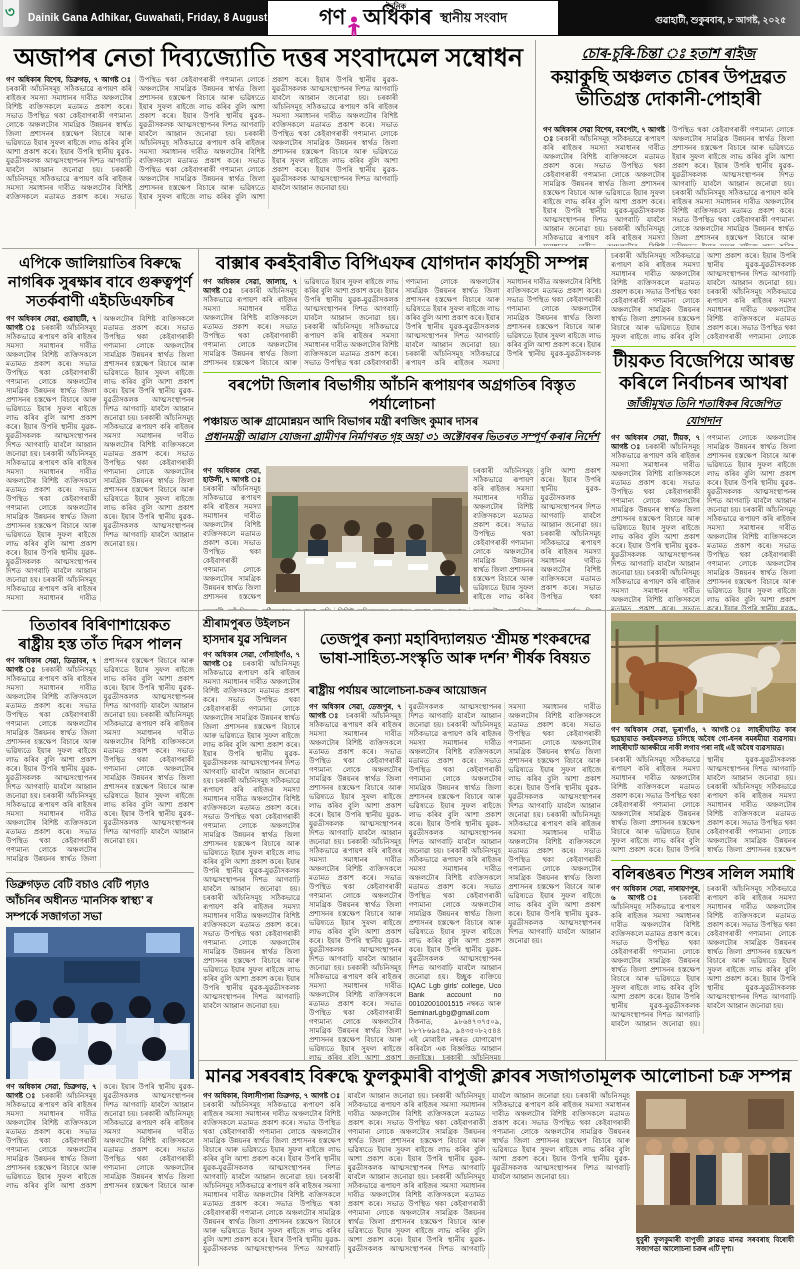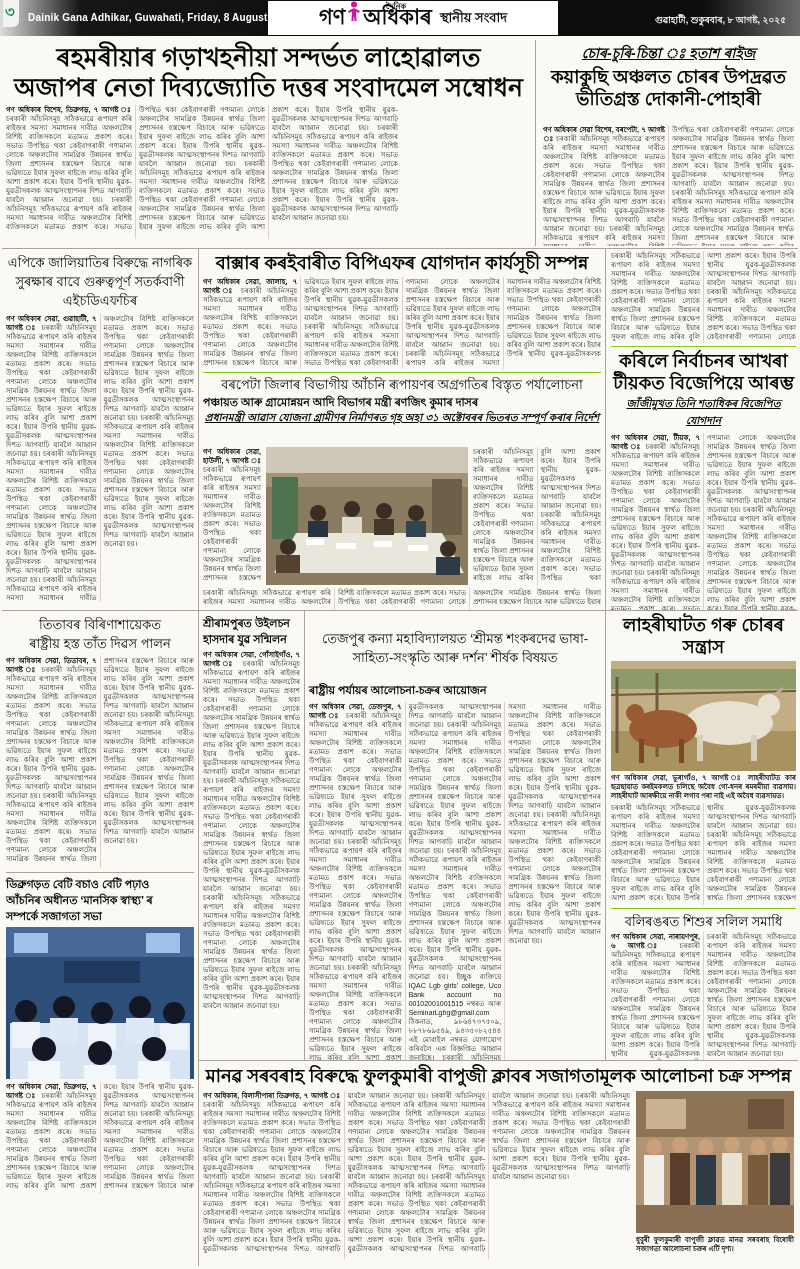--- a/index.html
+++ b/index.html
@@ -10,28 +10,28 @@
   .br{border-right:1px solid #a9a49a}
   .bt{border-top:1px solid #a9a49a}
   .bb{border-bottom:1px solid #84cc16}
 
   
   .mast{left:0;top:0;width:800px;height:36px;background:linear-gradient(90deg,#dcdcdc 0%,#161616 10%,#0d0d0d 55%,#0d0d0d 88%,#6a6a6a 100%)}
   .pageno{position:absolute;left:3px;top:0;font-size:15px;font-weight:bold;color:#1b8a52;background:#f2f2f2;padding:0 4px 2px 2px;border-bottom-right-radius:6px}
   .mast-left{position:absolute;left:28px;top:12px;color:#fff;font-size:10px;font-weight:bold;letter-spacing:.2px}
   .logo-panel{position:absolute;left:268px;top:1px;width:290px;height:34px;background:#fff;display:flex;align-items:center;justify-content:center;gap:8px;box-shadow:0 2px 3px rgba(0,0,0,.5)}
   .logo-pre{position:absolute;left:118px;top:-1px;font-size:8px;font-weight:bold;color:#111}
-  .logo-main{display:flex;align-items:flex-start;gap:2px;font-size:21px;font-weight:bold;color:#0a0a0a}
+  .logo-main{display:flex;align-items:flex-end;gap:2px;font-size:21px;font-weight:bold;color:#0a0a0a}
   .logo-section{font-size:13px;font-weight:bold;color:#111}
   .mast-right{position:absolute;right:14px;top:13px;color:#f4f4f4;font-size:9px;font-weight:bold}
 
   
   .h-xl{font-size:25px;line-height:30px;font-weight:bold;text-align:center;color:#050505}
   .h-lg{font-size:18px;line-height:22px;font-weight:bold;text-align:center;color:#050505}
-  .h-md{font-size:13px;line-height:19px;font-weight:normal;text-align:center;color:#050505}
+  .h-md{font-size:15px;line-height:19px;font-weight:bold;text-align:center;color:#050505}
   .h-sm{font-size:11px;line-height:16px;font-weight:bold;text-align:left;color:#000000}
   .kicker{font-size:14px;font-weight:bold;font-style:italic;text-decoration:underline;text-align:center;color:#050505}
   .subhead{font-size:10.5px;font-weight:bold;font-style:italic;text-decoration:underline;text-align:center;color:#050505}
 
   
   .body{font-size:7px;line-height:9px;text-align:justify;color:#232323;overflow:hidden;
         column-gap:7px;column-rule:1px solid #d7d3c8;column-fill:auto}
   .c1{column-count:1}.c2{column-count:2}.c3{column-count:3}.c4{column-count:4}
   .byline{font-weight:bold;color:#000}
   .caption{font-size:7px;line-height:9px;font-weight:bold;text-align:justify;color:#111}
@@ -56,21 +56,20 @@
           <path d="M7 7 L1 10 L2 12 L5 10.6 L4.4 20 L6.4 20 L7 14.5 L7.6 20 L9.6 20 L9 10.6 L12 12 L13 10 Z" fill="#c9189b"></path>
         </svg>
         <span>অধিকাৰ</span>
       </span>
       <span class="logo-section">স্থানীয় সংবাদ</span>
     </div>
     <span class="mast-right">গুৱাহাটী, শুকুৰবাৰ, ৮ আগষ্ট, ২০২৫</span>
   </header>
 
   <section class="sec br pad" style="left:2px;top:40px;width:534px;height:206px">
-    <h1 class="h-xl">ৰহমৰীয়াৰ গড়াখহনীয়া সন্দৰ্ভত লাহোৱালত</h1>
     <h1 class="h-xl" style="margin-bottom:3px">অজাপৰ নেতা দিব্যজ্যোতি দত্তৰ সংবাদমেল সম্বোধন</h1>
     <p class="body c4" style="height:134px"><b class="byline">গণ অধিকাৰ বিশেষ, ডিব্ৰুগড়, ৭ আগষ্ট ঃ</b> <span>চৰকাৰী আঁচনিসমূহ সঠিকভাৱে ৰূপায়ণ কৰি ৰাইজৰ সমস্যা সমাধানৰ দাবীত অঞ্চলটোৰ বিশিষ্ট ব্যক্তিসকলে মতামত প্ৰকাশ কৰে। সভাত উপস্থিত থকা কেইবাগৰাকী গণ্যমান্য লোকে অঞ্চলটোৰ সামগ্ৰিক উন্নয়নৰ স্বাৰ্থত জিলা প্ৰশাসনৰ হস্তক্ষেপ বিচাৰে আৰু ভৱিষ্যতে ইয়াৰ সুফল ৰাইজে লাভ কৰিব বুলি আশা প্ৰকাশ কৰে। ইয়াৰ উপৰি স্থানীয় যুৱক-যুৱতীসকলক আত্মসংস্থাপনৰ দিশত আগবাঢ়ি যাবলৈ আহ্বান জনোৱা হয়। চৰকাৰী আঁচনিসমূহ সঠিকভাৱে ৰূপায়ণ কৰি ৰাইজৰ সমস্যা সমাধানৰ দাবীত অঞ্চলটোৰ বিশিষ্ট ব্যক্তিসকলে মতামত প্ৰকাশ কৰে। সভাত উপস্থিত থকা কেইবাগৰাকী গণ্যমান্য লোকে অঞ্চলটোৰ সামগ্ৰিক উন্নয়নৰ স্বাৰ্থত জিলা প্ৰশাসনৰ হস্তক্ষেপ বিচাৰে আৰু ভৱিষ্যতে ইয়াৰ সুফল ৰাইজে লাভ কৰিব বুলি আশা প্ৰকাশ কৰে। ইয়াৰ উপৰি স্থানীয় যুৱক-যুৱতীসকলক আত্মসংস্থাপনৰ দিশত আগবাঢ়ি যাবলৈ আহ্বান জনোৱা হয়। চৰকাৰী আঁচনিসমূহ সঠিকভাৱে ৰূপায়ণ কৰি ৰাইজৰ সমস্যা সমাধানৰ দাবীত অঞ্চলটোৰ বিশিষ্ট ব্যক্তিসকলে মতামত প্ৰকাশ কৰে। সভাত উপস্থিত থকা কেইবাগৰাকী গণ্যমান্য লোকে অঞ্চলটোৰ সামগ্ৰিক উন্নয়নৰ স্বাৰ্থত জিলা প্ৰশাসনৰ হস্তক্ষেপ বিচাৰে আৰু ভৱিষ্যতে ইয়াৰ সুফল ৰাইজে লাভ কৰিব বুলি আশা প্ৰকাশ কৰে। ইয়াৰ উপৰি স্থানীয় যুৱক-যুৱতীসকলক আত্মসংস্থাপনৰ দিশত আগবাঢ়ি যাবলৈ আহ্বান জনোৱা হয়। চৰকাৰী আঁচনিসমূহ সঠিকভাৱে ৰূপায়ণ কৰি ৰাইজৰ সমস্যা সমাধানৰ দাবীত অঞ্চলটোৰ বিশিষ্ট ব্যক্তিসকলে মতামত প্ৰকাশ কৰে। সভাত উপস্থিত থকা কেইবাগৰাকী গণ্যমান্য লোকে অঞ্চলটোৰ সামগ্ৰিক উন্নয়নৰ স্বাৰ্থত জিলা প্ৰশাসনৰ হস্তক্ষেপ বিচাৰে আৰু ভৱিষ্যতে ইয়াৰ সুফল ৰাইজে লাভ কৰিব বুলি আশা প্ৰকাশ কৰে। ইয়াৰ উপৰি স্থানীয় যুৱক-যুৱতীসকলক আত্মসংস্থাপনৰ দিশত আগবাঢ়ি যাবলৈ আহ্বান জনোৱা হয়।</span></p>
   </section>
 
   <section class="sec pad" style="left:539px;top:40px;width:259px;height:206px">
     <div class="kicker">চোৰ-চুৰি-চিন্তা ঃ হতাশ ৰাইজ</div>
     <h2 class="h-lg">কয়াকুছি অঞ্চলত চোৰৰ উপদ্ৰৱত</h2>
     <h2 class="h-lg" style="margin-bottom:15px">ভীতিগ্ৰস্ত দোকানী-পোহাৰী</h2>
     <p class="body c2" style="height:140px"><b class="byline">গণ অধিকাৰ সেৱা বিশেষ, বৰপেটা, ৭ আগষ্ট ঃ</b> <span>চৰকাৰী আঁচনিসমূহ সঠিকভাৱে ৰূপায়ণ কৰি ৰাইজৰ সমস্যা সমাধানৰ দাবীত অঞ্চলটোৰ বিশিষ্ট ব্যক্তিসকলে মতামত প্ৰকাশ কৰে। সভাত উপস্থিত থকা কেইবাগৰাকী গণ্যমান্য লোকে অঞ্চলটোৰ সামগ্ৰিক উন্নয়নৰ স্বাৰ্থত জিলা প্ৰশাসনৰ হস্তক্ষেপ বিচাৰে আৰু ভৱিষ্যতে ইয়াৰ সুফল ৰাইজে লাভ কৰিব বুলি আশা প্ৰকাশ কৰে। ইয়াৰ উপৰি স্থানীয় যুৱক-যুৱতীসকলক আত্মসংস্থাপনৰ দিশত আগবাঢ়ি যাবলৈ আহ্বান জনোৱা হয়। চৰকাৰী আঁচনিসমূহ সঠিকভাৱে ৰূপায়ণ কৰি ৰাইজৰ সমস্যা সমাধানৰ দাবীত অঞ্চলটোৰ বিশিষ্ট ব্যক্তিসকলে মতামত প্ৰকাশ কৰে। সভাত উপস্থিত থকা কেইবাগৰাকী গণ্যমান্য লোকে অঞ্চলটোৰ সামগ্ৰিক উন্নয়নৰ স্বাৰ্থত জিলা প্ৰশাসনৰ হস্তক্ষেপ বিচাৰে আৰু ভৱিষ্যতে ইয়াৰ সুফল ৰাইজে লাভ কৰিব বুলি আশা প্ৰকাশ কৰে। ইয়াৰ উপৰি স্থানীয় যুৱক-যুৱতীসকলক আত্মসংস্থাপনৰ দিশত আগবাঢ়ি যাবলৈ আহ্বান জনোৱা হয়। চৰকাৰী আঁচনিসমূহ সঠিকভাৱে ৰূপায়ণ কৰি ৰাইজৰ সমস্যা সমাধানৰ দাবীত অঞ্চলটোৰ বিশিষ্ট ব্যক্তিসকলে মতামত প্ৰকাশ কৰে। সভাত উপস্থিত থকা কেইবাগৰাকী গণ্যমান্য লোকে অঞ্চলটোৰ সামগ্ৰিক উন্নয়নৰ স্বাৰ্থত জিলা প্ৰশাসনৰ হস্তক্ষেপ বিচাৰে আৰু ভৱিষ্যতে ইয়াৰ সুফল ৰাইজে লাভ কৰিব বুলি আশা প্ৰকাশ কৰে। ইয়াৰ উপৰি স্থানীয় যুৱক-যুৱতীসকলক আত্মসংস্থাপনৰ দিশত আগবাঢ়ি যাবলৈ আহ্বান জনোৱা হয়।</span></p>
   </section>
@@ -119,22 +118,22 @@
         </svg>
         <p class="body c2" style="flex:1;height:138px"><span>চৰকাৰী আঁচনিসমূহ সঠিকভাৱে ৰূপায়ণ কৰি ৰাইজৰ সমস্যা সমাধানৰ দাবীত অঞ্চলটোৰ বিশিষ্ট ব্যক্তিসকলে মতামত প্ৰকাশ কৰে। সভাত উপস্থিত থকা কেইবাগৰাকী গণ্যমান্য লোকে অঞ্চলটোৰ সামগ্ৰিক উন্নয়নৰ স্বাৰ্থত জিলা প্ৰশাসনৰ হস্তক্ষেপ বিচাৰে আৰু ভৱিষ্যতে ইয়াৰ সুফল ৰাইজে লাভ কৰিব বুলি আশা প্ৰকাশ কৰে। ইয়াৰ উপৰি স্থানীয় যুৱক-যুৱতীসকলক আত্মসংস্থাপনৰ দিশত আগবাঢ়ি যাবলৈ আহ্বান জনোৱা হয়। চৰকাৰী আঁচনিসমূহ সঠিকভাৱে ৰূপায়ণ কৰি ৰাইজৰ সমস্যা সমাধানৰ দাবীত অঞ্চলটোৰ বিশিষ্ট ব্যক্তিসকলে মতামত প্ৰকাশ কৰে। সভাত উপস্থিত থকা কেইবাগৰাকী গণ্যমান্য লোকে অঞ্চলটোৰ সামগ্ৰিক উন্নয়নৰ স্বাৰ্থত জিলা প্ৰশাসনৰ হস্তক্ষেপ বিচাৰে আৰু ভৱিষ্যতে ইয়াৰ সুফল ৰাইজে লাভ কৰিব বুলি আশা প্ৰকাশ কৰে। ইয়াৰ উপৰি স্থানীয় যুৱক-যুৱতীসকলক আত্মসংস্থাপনৰ দিশত আগবাঢ়ি যাবলৈ আহ্বান জনোৱা হয়।</span></p>
       </div>
       <p class="body c3" style="height:22px;margin-top:3px"><span>চৰকাৰী আঁচনিসমূহ সঠিকভাৱে ৰূপায়ণ কৰি ৰাইজৰ সমস্যা সমাধানৰ দাবীত অঞ্চলটোৰ বিশিষ্ট ব্যক্তিসকলে মতামত প্ৰকাশ কৰে। সভাত উপস্থিত থকা কেইবাগৰাকী গণ্যমান্য লোকে অঞ্চলটোৰ সামগ্ৰিক উন্নয়নৰ স্বাৰ্থত জিলা প্ৰশাসনৰ হস্তক্ষেপ বিচাৰে আৰু ভৱিষ্যতে ইয়াৰ সুফল ৰাইজে লাভ কৰিব বুলি আশা প্ৰকাশ কৰে। ইয়াৰ উপৰি স্থানীয় যুৱক-যুৱতীসকলক আত্মসংস্থাপনৰ দিশত আগবাঢ়ি যাবলৈ আহ্বান জনোৱা হয়।</span></p>
     </div>
   </section>
 
   <section class="sec bt" style="left:606px;top:248px;width:192px;height:362px;padding:2px 2px 0 5px">
     <p class="body c2 bb" style="height:96px;padding-bottom:3px"><span>চৰকাৰী আঁচনিসমূহ সঠিকভাৱে ৰূপায়ণ কৰি ৰাইজৰ সমস্যা সমাধানৰ দাবীত অঞ্চলটোৰ বিশিষ্ট ব্যক্তিসকলে মতামত প্ৰকাশ কৰে। সভাত উপস্থিত থকা কেইবাগৰাকী গণ্যমান্য লোকে অঞ্চলটোৰ সামগ্ৰিক উন্নয়নৰ স্বাৰ্থত জিলা প্ৰশাসনৰ হস্তক্ষেপ বিচাৰে আৰু ভৱিষ্যতে ইয়াৰ সুফল ৰাইজে লাভ কৰিব বুলি আশা প্ৰকাশ কৰে। ইয়াৰ উপৰি স্থানীয় যুৱক-যুৱতীসকলক আত্মসংস্থাপনৰ দিশত আগবাঢ়ি যাবলৈ আহ্বান জনোৱা হয়। চৰকাৰী আঁচনিসমূহ সঠিকভাৱে ৰূপায়ণ কৰি ৰাইজৰ সমস্যা সমাধানৰ দাবীত অঞ্চলটোৰ বিশিষ্ট ব্যক্তিসকলে মতামত প্ৰকাশ কৰে। সভাত উপস্থিত থকা কেইবাগৰাকী গণ্যমান্য লোকে অঞ্চলটোৰ সামগ্ৰিক উন্নয়নৰ স্বাৰ্থত জিলা প্ৰশাসনৰ হস্তক্ষেপ বিচাৰে আৰু ভৱিষ্যতে ইয়াৰ সুফল ৰাইজে লাভ কৰিব বুলি আশা প্ৰকাশ কৰে। ইয়াৰ উপৰি স্থানীয় যুৱক-যুৱতীসকলক আত্মসংস্থাপনৰ দিশত আগবাঢ়ি যাবলৈ আহ্বান জনোৱা হয়।</span></p>
     <div style="padding-top:3px">
+      <h2 class="h-lg">টীয়কত বিজেপিয়ে আৰম্ভ</h2>
       <h2 class="h-lg">কৰিলে নিৰ্বাচনৰ আখৰা</h2>
-      <h2 class="h-lg">টীয়কত বিজেপিয়ে আৰম্ভ</h2>
       <div class="subhead" style="margin:2px 0 3px">জাঁজীমুখত তিনি শতাধিকৰ বিজেপিত যোগদান</div>
       <p class="body c2" style="height:192px"><b class="byline">গণ অধিকাৰ সেৱা, টীয়ক, ৭ আগষ্ট ঃ</b> <span>চৰকাৰী আঁচনিসমূহ সঠিকভাৱে ৰূপায়ণ কৰি ৰাইজৰ সমস্যা সমাধানৰ দাবীত অঞ্চলটোৰ বিশিষ্ট ব্যক্তিসকলে মতামত প্ৰকাশ কৰে। সভাত উপস্থিত থকা কেইবাগৰাকী গণ্যমান্য লোকে অঞ্চলটোৰ সামগ্ৰিক উন্নয়নৰ স্বাৰ্থত জিলা প্ৰশাসনৰ হস্তক্ষেপ বিচাৰে আৰু ভৱিষ্যতে ইয়াৰ সুফল ৰাইজে লাভ কৰিব বুলি আশা প্ৰকাশ কৰে। ইয়াৰ উপৰি স্থানীয় যুৱক-যুৱতীসকলক আত্মসংস্থাপনৰ দিশত আগবাঢ়ি যাবলৈ আহ্বান জনোৱা হয়। চৰকাৰী আঁচনিসমূহ সঠিকভাৱে ৰূপায়ণ কৰি ৰাইজৰ সমস্যা সমাধানৰ দাবীত অঞ্চলটোৰ বিশিষ্ট ব্যক্তিসকলে মতামত প্ৰকাশ কৰে। সভাত উপস্থিত থকা কেইবাগৰাকী গণ্যমান্য লোকে অঞ্চলটোৰ সামগ্ৰিক উন্নয়নৰ স্বাৰ্থত জিলা প্ৰশাসনৰ হস্তক্ষেপ বিচাৰে আৰু ভৱিষ্যতে ইয়াৰ সুফল ৰাইজে লাভ কৰিব বুলি আশা প্ৰকাশ কৰে। ইয়াৰ উপৰি স্থানীয় যুৱক-যুৱতীসকলক আত্মসংস্থাপনৰ দিশত আগবাঢ়ি যাবলৈ আহ্বান জনোৱা হয়। চৰকাৰী আঁচনিসমূহ সঠিকভাৱে ৰূপায়ণ কৰি ৰাইজৰ সমস্যা সমাধানৰ দাবীত অঞ্চলটোৰ বিশিষ্ট ব্যক্তিসকলে মতামত প্ৰকাশ কৰে। সভাত উপস্থিত থকা কেইবাগৰাকী গণ্যমান্য লোকে অঞ্চলটোৰ সামগ্ৰিক উন্নয়নৰ স্বাৰ্থত জিলা প্ৰশাসনৰ হস্তক্ষেপ বিচাৰে আৰু ভৱিষ্যতে ইয়াৰ সুফল ৰাইজে লাভ কৰিব বুলি আশা প্ৰকাশ কৰে। ইয়াৰ উপৰি স্থানীয় যুৱক-যুৱতীসকলক আত্মসংস্থাপনৰ দিশত আগবাঢ়ি যাবলৈ আহ্বান জনোৱা হয়।</span></p>
     </div>
   </section>
 
   <section class="sec br bt pad" style="left:2px;top:610px;width:197px;height:656px">
     <div>
       <h2 class="h-md" style="margin-top:2px">তিতাবৰ বিৰিণাশায়েকত</h2>
       <h2 class="h-md" style="margin-bottom:3px">ৰাষ্ট্ৰীয় হস্ত তাঁত দিৱস পালন</h2>
       <p class="body c2" style="height:212px"><b class="byline">গণ অধিকাৰ সেৱা, তিতাবৰ, ৭ আগষ্ট ঃ</b> <span>চৰকাৰী আঁচনিসমূহ সঠিকভাৱে ৰূপায়ণ কৰি ৰাইজৰ সমস্যা সমাধানৰ দাবীত অঞ্চলটোৰ বিশিষ্ট ব্যক্তিসকলে মতামত প্ৰকাশ কৰে। সভাত উপস্থিত থকা কেইবাগৰাকী গণ্যমান্য লোকে অঞ্চলটোৰ সামগ্ৰিক উন্নয়নৰ স্বাৰ্থত জিলা প্ৰশাসনৰ হস্তক্ষেপ বিচাৰে আৰু ভৱিষ্যতে ইয়াৰ সুফল ৰাইজে লাভ কৰিব বুলি আশা প্ৰকাশ কৰে। ইয়াৰ উপৰি স্থানীয় যুৱক-যুৱতীসকলক আত্মসংস্থাপনৰ দিশত আগবাঢ়ি যাবলৈ আহ্বান জনোৱা হয়। চৰকাৰী আঁচনিসমূহ সঠিকভাৱে ৰূপায়ণ কৰি ৰাইজৰ সমস্যা সমাধানৰ দাবীত অঞ্চলটোৰ বিশিষ্ট ব্যক্তিসকলে মতামত প্ৰকাশ কৰে। সভাত উপস্থিত থকা কেইবাগৰাকী গণ্যমান্য লোকে অঞ্চলটোৰ সামগ্ৰিক উন্নয়নৰ স্বাৰ্থত জিলা প্ৰশাসনৰ হস্তক্ষেপ বিচাৰে আৰু ভৱিষ্যতে ইয়াৰ সুফল ৰাইজে লাভ কৰিব বুলি আশা প্ৰকাশ কৰে। ইয়াৰ উপৰি স্থানীয় যুৱক-যুৱতীসকলক আত্মসংস্থাপনৰ দিশত আগবাঢ়ি যাবলৈ আহ্বান জনোৱা হয়। চৰকাৰী আঁচনিসমূহ সঠিকভাৱে ৰূপায়ণ কৰি ৰাইজৰ সমস্যা সমাধানৰ দাবীত অঞ্চলটোৰ বিশিষ্ট ব্যক্তিসকলে মতামত প্ৰকাশ কৰে। সভাত উপস্থিত থকা কেইবাগৰাকী গণ্যমান্য লোকে অঞ্চলটোৰ সামগ্ৰিক উন্নয়নৰ স্বাৰ্থত জিলা প্ৰশাসনৰ হস্তক্ষেপ বিচাৰে আৰু ভৱিষ্যতে ইয়াৰ সুফল ৰাইজে লাভ কৰিব বুলি আশা প্ৰকাশ কৰে। ইয়াৰ উপৰি স্থানীয় যুৱক-যুৱতীসকলক আত্মসংস্থাপনৰ দিশত আগবাঢ়ি যাবলৈ আহ্বান জনোৱা হয়।</span></p>
@@ -182,21 +181,20 @@
   </section>
 
   <section class="sec br bt" style="left:305px;top:610px;width:301px;height:450px;padding:2px 4px">
     <h2 class="h-md" style="margin-top:16px">তেজপুৰ কন্যা মহাবিদ্যালয়ত ‘শ্ৰীমন্ত শংকৰদেৱ ভাষা-সাহিত্য-সংস্কৃতি আৰু দৰ্শন’ শীৰ্ষক বিষয়ত</h2>
     <h3 class="h-sm" style="margin:15px 0 4px">ৰাষ্ট্ৰীয় পৰ্যায়ৰ আলোচনা-চক্ৰৰ আয়োজন</h3>
     <p class="body c3" style="height:374px"><b class="byline">গণ অধিকাৰ সেৱা, তেজপুৰ, ৭ আগষ্ট ঃ</b> <span>চৰকাৰী আঁচনিসমূহ সঠিকভাৱে ৰূপায়ণ কৰি ৰাইজৰ সমস্যা সমাধানৰ দাবীত অঞ্চলটোৰ বিশিষ্ট ব্যক্তিসকলে মতামত প্ৰকাশ কৰে। সভাত উপস্থিত থকা কেইবাগৰাকী গণ্যমান্য লোকে অঞ্চলটোৰ সামগ্ৰিক উন্নয়নৰ স্বাৰ্থত জিলা প্ৰশাসনৰ হস্তক্ষেপ বিচাৰে আৰু ভৱিষ্যতে ইয়াৰ সুফল ৰাইজে লাভ কৰিব বুলি আশা প্ৰকাশ কৰে। ইয়াৰ উপৰি স্থানীয় যুৱক-যুৱতীসকলক আত্মসংস্থাপনৰ দিশত আগবাঢ়ি যাবলৈ আহ্বান জনোৱা হয়। চৰকাৰী আঁচনিসমূহ সঠিকভাৱে ৰূপায়ণ কৰি ৰাইজৰ সমস্যা সমাধানৰ দাবীত অঞ্চলটোৰ বিশিষ্ট ব্যক্তিসকলে মতামত প্ৰকাশ কৰে। সভাত উপস্থিত থকা কেইবাগৰাকী গণ্যমান্য লোকে অঞ্চলটোৰ সামগ্ৰিক উন্নয়নৰ স্বাৰ্থত জিলা প্ৰশাসনৰ হস্তক্ষেপ বিচাৰে আৰু ভৱিষ্যতে ইয়াৰ সুফল ৰাইজে লাভ কৰিব বুলি আশা প্ৰকাশ কৰে। ইয়াৰ উপৰি স্থানীয় যুৱক-যুৱতীসকলক আত্মসংস্থাপনৰ দিশত আগবাঢ়ি যাবলৈ আহ্বান জনোৱা হয়। চৰকাৰী আঁচনিসমূহ সঠিকভাৱে ৰূপায়ণ কৰি ৰাইজৰ সমস্যা সমাধানৰ দাবীত অঞ্চলটোৰ বিশিষ্ট ব্যক্তিসকলে মতামত প্ৰকাশ কৰে। সভাত উপস্থিত থকা কেইবাগৰাকী গণ্যমান্য লোকে অঞ্চলটোৰ সামগ্ৰিক উন্নয়নৰ স্বাৰ্থত জিলা প্ৰশাসনৰ হস্তক্ষেপ বিচাৰে আৰু ভৱিষ্যতে ইয়াৰ সুফল ৰাইজে লাভ কৰিব বুলি আশা প্ৰকাশ কৰে। ইয়াৰ উপৰি স্থানীয় যুৱক-যুৱতীসকলক আত্মসংস্থাপনৰ দিশত আগবাঢ়ি যাবলৈ আহ্বান জনোৱা হয়। চৰকাৰী আঁচনিসমূহ সঠিকভাৱে ৰূপায়ণ কৰি ৰাইজৰ সমস্যা সমাধানৰ দাবীত অঞ্চলটোৰ বিশিষ্ট ব্যক্তিসকলে মতামত প্ৰকাশ কৰে। সভাত উপস্থিত থকা কেইবাগৰাকী গণ্যমান্য লোকে অঞ্চলটোৰ সামগ্ৰিক উন্নয়নৰ স্বাৰ্থত জিলা প্ৰশাসনৰ হস্তক্ষেপ বিচাৰে আৰু ভৱিষ্যতে ইয়াৰ সুফল ৰাইজে লাভ কৰিব বুলি আশা প্ৰকাশ কৰে। ইয়াৰ উপৰি স্থানীয় যুৱক-যুৱতীসকলক আত্মসংস্থাপনৰ দিশত আগবাঢ়ি যাবলৈ আহ্বান জনোৱা হয়। চৰকাৰী আঁচনিসমূহ সঠিকভাৱে ৰূপায়ণ কৰি ৰাইজৰ সমস্যা সমাধানৰ দাবীত অঞ্চলটোৰ বিশিষ্ট ব্যক্তিসকলে মতামত প্ৰকাশ কৰে। সভাত উপস্থিত থকা কেইবাগৰাকী গণ্যমান্য লোকে অঞ্চলটোৰ সামগ্ৰিক উন্নয়নৰ স্বাৰ্থত জিলা প্ৰশাসনৰ হস্তক্ষেপ বিচাৰে আৰু ভৱিষ্যতে ইয়াৰ সুফল ৰাইজে লাভ কৰিব বুলি আশা প্ৰকাশ কৰে। ইয়াৰ উপৰি স্থানীয় যুৱক-যুৱতীসকলক আত্মসংস্থাপনৰ দিশত আগবাঢ়ি যাবলৈ আহ্বান জনোৱা হয়।</span> <span>ইচ্ছুক ব্যক্তিয়ে IQAC Lgb girls' college, Uco Bank account no 00102001001515 নম্বৰত আৰু SeminarLgbg@gmail.com ঠিকনাত, ৯৮৬৪৭৩৭৫০৯, ৮৮৭৮৬৯৫৪৯, ৯৪৩৫০৮২৫৪৪ এই মোবাইল নম্বৰত যোগাযোগ কৰিবলৈ এক বিজ্ঞপ্তিত আহ্বান জনাইছে।</span> <span>চৰকাৰী আঁচনিসমূহ সঠিকভাৱে ৰূপায়ণ কৰি ৰাইজৰ সমস্যা সমাধানৰ দাবীত অঞ্চলটোৰ বিশিষ্ট ব্যক্তিসকলে মতামত প্ৰকাশ কৰে। সভাত উপস্থিত থকা কেইবাগৰাকী গণ্যমান্য লোকে অঞ্চলটোৰ সামগ্ৰিক উন্নয়নৰ স্বাৰ্থত জিলা প্ৰশাসনৰ হস্তক্ষেপ বিচাৰে আৰু ভৱিষ্যতে ইয়াৰ সুফল ৰাইজে লাভ কৰিব বুলি আশা প্ৰকাশ কৰে। ইয়াৰ উপৰি স্থানীয় যুৱক-যুৱতীসকলক আত্মসংস্থাপনৰ দিশত আগবাঢ়ি যাবলৈ আহ্বান জনোৱা হয়। চৰকাৰী আঁচনিসমূহ সঠিকভাৱে ৰূপায়ণ কৰি ৰাইজৰ সমস্যা সমাধানৰ দাবীত অঞ্চলটোৰ বিশিষ্ট ব্যক্তিসকলে মতামত প্ৰকাশ কৰে। সভাত উপস্থিত থকা কেইবাগৰাকী গণ্যমান্য লোকে অঞ্চলটোৰ সামগ্ৰিক উন্নয়নৰ স্বাৰ্থত জিলা প্ৰশাসনৰ হস্তক্ষেপ বিচাৰে আৰু ভৱিষ্যতে ইয়াৰ সুফল ৰাইজে লাভ কৰিব বুলি আশা প্ৰকাশ কৰে। ইয়াৰ উপৰি স্থানীয় যুৱক-যুৱতীসকলক আত্মসংস্থাপনৰ দিশত আগবাঢ়ি যাবলৈ আহ্বান জনোৱা হয়।</span></p>
   </section>
 
   <section class="sec bt" style="left:606px;top:610px;width:192px;height:450px;padding:2px 2px 0 5px">
     <div>
-      <h2 class="h-lg" style="margin:1px 0 3px">লাহৰীঘাটত গৰু চোৰৰ সন্ত্ৰাস</h2>
       <svg class="photo" style="height:110px" viewBox="0 0 185 110">
         <rect width="185" height="110" fill="#c3ad85"></rect>
         <rect y="70" width="185" height="40" fill="#a8925f"></rect>
         <rect x="0" y="8" width="185" height="20" fill="#8f9a6a"></rect>
         <line x1="6" y1="16" x2="6" y2="92" stroke="#6b5a3c" stroke-width="3"></line>
         <line x1="46" y1="12" x2="46" y2="96" stroke="#6b5a3c" stroke-width="3"></line>
         <line x1="0" y1="34" x2="185" y2="30" stroke="#6b5a3c" stroke-width="2"></line>
         <ellipse cx="118" cy="62" rx="44" ry="22" fill="#e8e1d2"></ellipse>
         <rect x="86" y="74" width="6" height="26" fill="#d8d0bf"></rect>
           <rect x="140" y="74" width="6" height="26" fill="#d8d0bf"></rect>

